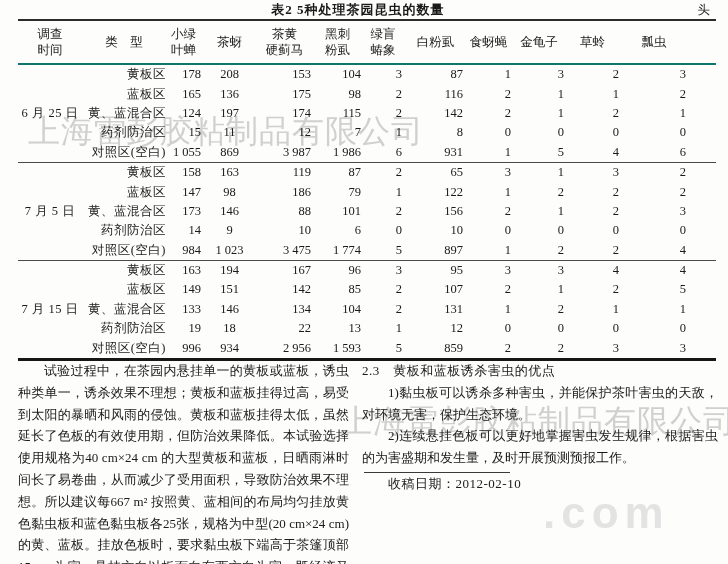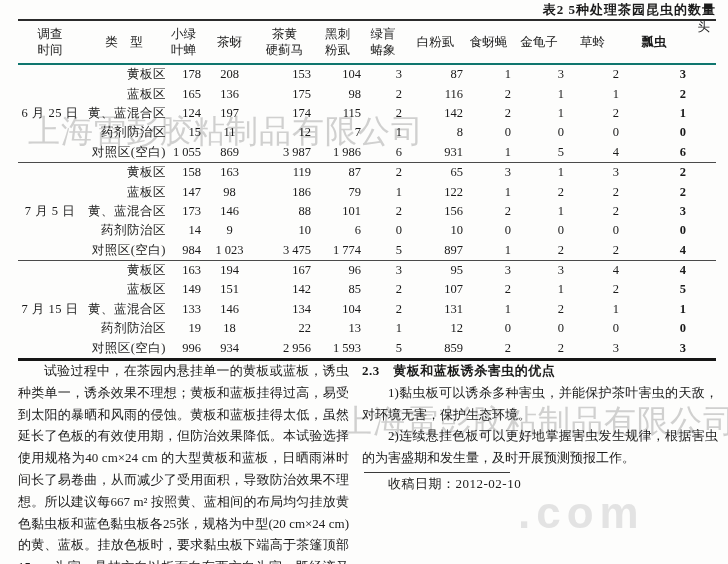--- a/index.html
+++ b/index.html
@@ -9,63 +9,63 @@
     font-family:"Liberation Serif","DejaVu Serif",serif;
   }
   .layer{position:absolute;inset:0;}
   .wm{
     position:absolute;color:rgba(145,145,145,0.42);
     font-family:"Liberation Sans","DejaVu Sans",sans-serif;
     white-space:nowrap;pointer-events:none;z-index:0;
   }
   .wm1{left:28px;top:110px;font-size:32px;letter-spacing:1px;}
   .wm2{left:340px;top:400px;font-size:32px;letter-spacing:1px;}
-  .wm3{left:518px;top:488px;font-size:44px;font-weight:bold;
+  .wm3{left:543px;top:488px;font-size:44px;font-weight:bold;
        color:rgba(170,170,170,0.30);letter-spacing:6px;}
   .content{position:absolute;inset:0;z-index:1;}
 
-  .caption{position:absolute;top:1px;left:18px;width:698px;display:flex;align-items:flex-end;flex-direction:column;}
+  .caption{position:absolute;top:1px;left:18px;width:698px;display:flex;align-items:center;}
   .caption .title{flex:1;text-align:center;font-weight:bold;font-size:13px;letter-spacing:1px;}
   .caption .unit{font-size:12.5px;padding-right:6px;}
 
   table.data{
     position:absolute;top:19px;left:18px;width:698px;
     border-collapse:collapse;table-layout:fixed;
     border-top:2.5px solid #2b2b2b;border-bottom:3px solid #161616;
   }
   table.data thead{border-bottom:2px solid #0f766e;}
   table.data tbody + tbody{border-top:1.5px solid #4a4a4a;}
   table.data th{
     font-weight:normal;font-size:12.5px;white-space:pre-line;
     line-height:16px;padding:5px 0;text-align:center;vertical-align:middle;
   }
   table.data td{font-size:12.5px;height:19.4px;padding:0;vertical-align:middle;}
   td.date{text-align:center;letter-spacing:0.5px;}
   td.type{text-align:right;padding-left:8px;letter-spacing:0.5px;}
   td.num{text-align:right;font-variant-numeric:tabular-nums;}
   
-  .data td.num:nth-last-child(1), .data th:nth-last-child(1){padding-right:30px;font-weight:bold;}
+  .data td.num:nth-last-child(1), .data th:nth-last-child(1){padding-right:30px;}
   .data td.num:nth-last-child(2), .data th:nth-last-child(2){padding-right:3px;}
   .data td.num:nth-last-child(3), .data th:nth-last-child(3){padding-right:2px;}
   .data td.num:nth-last-child(4), .data th:nth-last-child(4){padding-right:3px;}
   .data td.num:nth-last-child(5), .data th:nth-last-child(5){padding-right:3px;}
   .data td.num:nth-last-child(6), .data th:nth-last-child(6){padding-right:6px;}
   .data td.num:nth-last-child(7), .data th:nth-last-child(7){padding-right:3px;}
   .data td.num:nth-last-child(8), .data th:nth-last-child(8){padding-right:3px;}
   .data td.num:nth-last-child(9), .data th:nth-last-child(9){padding-right:5px;text-align:center;}
   .data td.num:nth-last-child(10),.data th:nth-last-child(10){padding-right:5px;}
 
   .col-left{position:absolute;top:360px;left:18px;width:331px;}
   .col-right{position:absolute;top:360px;left:362px;width:356px;}
   .col-left p,.col-right p{
     margin:0;font-size:13px;line-height:21.8px;text-align:justify;
     text-justify:inter-ideograph;
   }
   .indent{text-indent:2em;}
-  .sec-heading{font-weight:bold;font-size:13.2px;line-height:22px;margin:0;letter-spacing:0.5px;}
+  .sec-heading{font-weight:normal;font-size:13.2px;line-height:22px;margin:0;letter-spacing:0.5px;}
   .fund{
     font-style:italic;font-size:12.4px;line-height:19.5px;letter-spacing:1.2px;
     text-indent:2em;margin:0;text-align:justify;
   }
   .foot-rule{border:none;border-top:1.5px solid #3a3a3a;width:146px;margin:3px 0 0 2px;}
   .received{font-size:13.2px;margin:7px 0 0 0;text-indent:2em;letter-spacing:0.5px;}
 </style>
 </head>
 <body>
 

